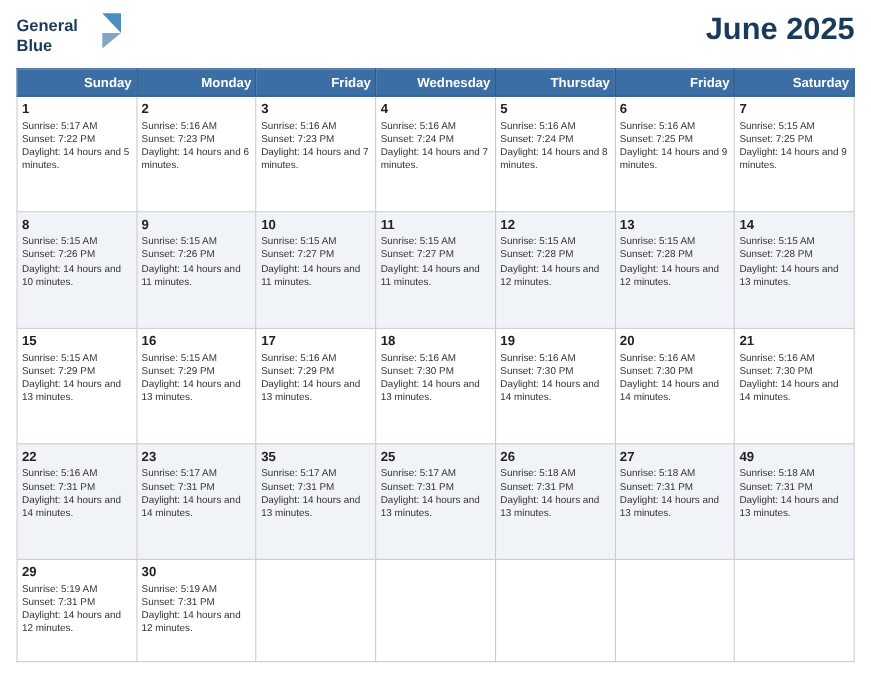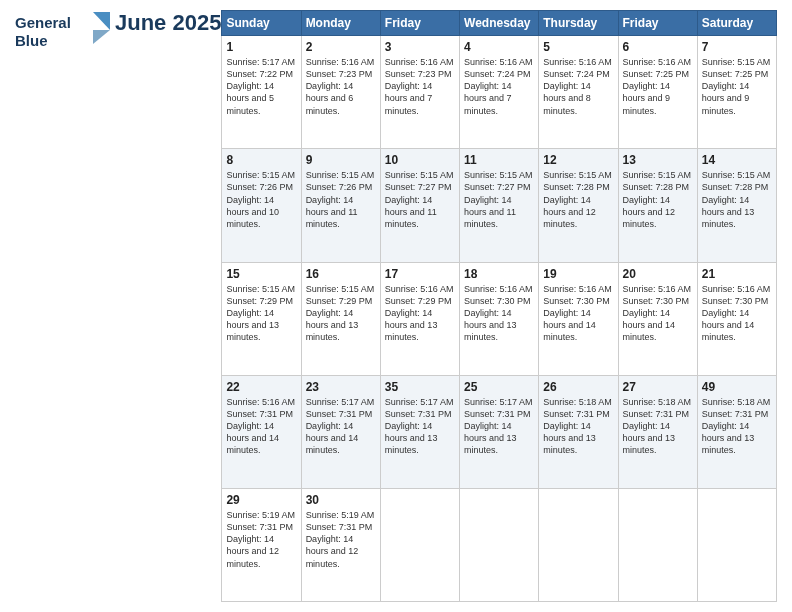--- a/index.html
+++ b/index.html
@@ -8,59 +8,59 @@
       height: 612px;
       background: #fff;
       font-family: Arial, sans-serif;
       overflow: hidden;
     }
     .page {
       width: 792px;
       height: 612px;
       padding: 10px 15px;
       display: flex;
-      flex-direction: row;
+      flex-direction: column;
     }
     .header {
       display: flex;
       justify-content: space-between;
       align-items: flex-start;
       margin-bottom: 8px;
     }
     .logo {
       display: flex;
       align-items: center;
       gap: 4px;
     }
     .title-block {
       text-align: right;
     }
     .main-title {
-      font-size: 22px;
+      font-size: 28px;
       font-weight: bold;
       color: #1a3a5c;
     }
     .subtitle {
       font-size: 14px;
       color: #333;
     }
     .calendar {
       flex: 1;
       border: 1px solid #ccc;
       border-collapse: collapse;
       width: 100%;
       table-layout: fixed;
     }
     .calendar th {
       background-color: #3a6ea5;
       color: #fff;
       font-size: 12px;
       font-weight: bold;
       padding: 5px 4px;
-      text-align: left;
+      text-align: right;
       border: 1px solid #2d5a8a;
     }
     .calendar td {
       vertical-align: top;
       padding: 4px 4px 3px 4px;
       border: 1px solid #ccc;
       font-size: 9.5px;
       color: #333;
       background: #fff;
       height: 85px;

